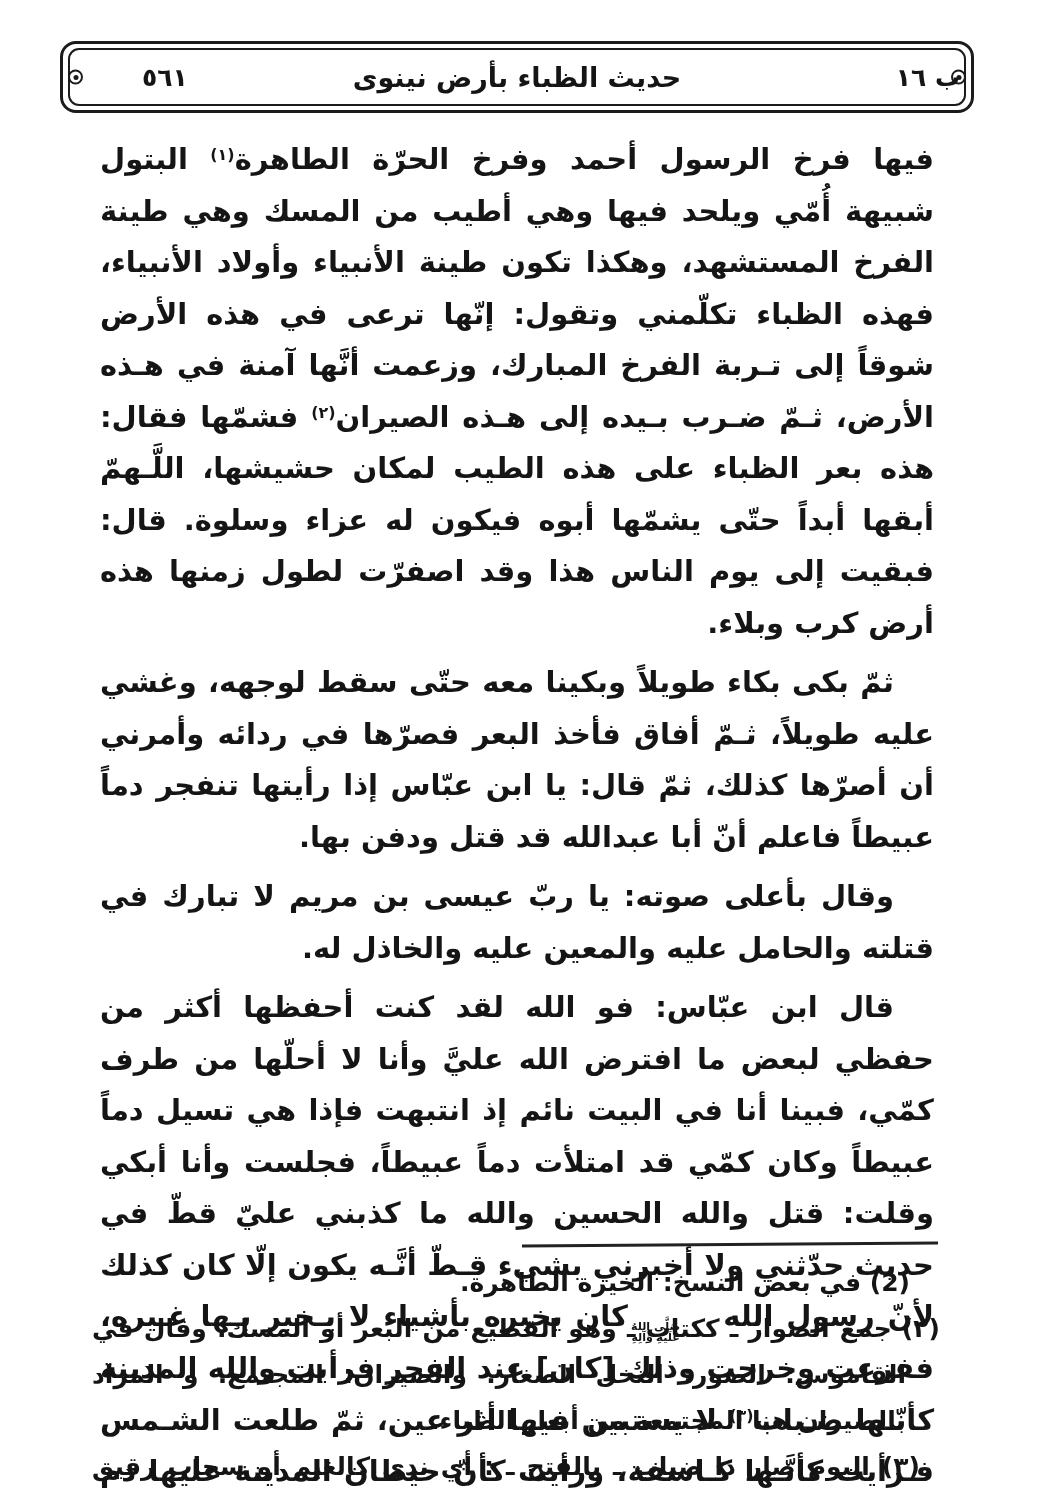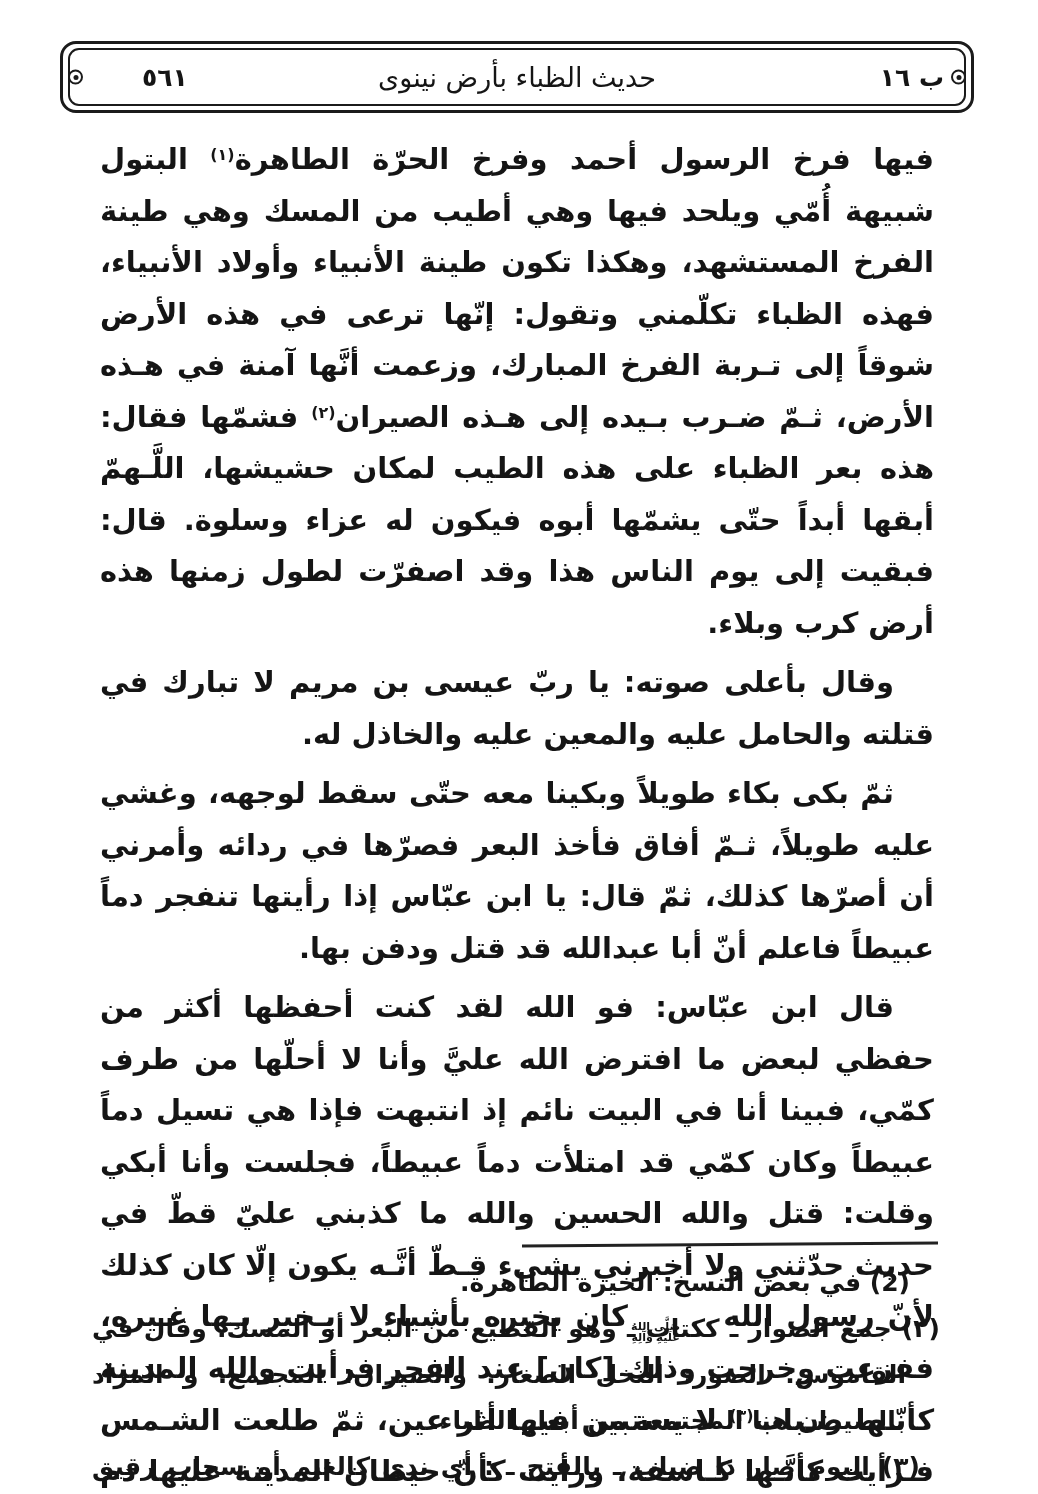--- a/index.html
+++ b/index.html
@@ -20,24 +20,24 @@
     border:3px solid #1b1b1b;border-radius:16px;
     background:#fff;
   }
   .header-band .inner{
     position:absolute;top:4px;bottom:4px;left:5px;right:5px;
     border:2px solid #1b1b1b;border-radius:11px;
   }
   .hdr-title{
     position:absolute;top:0;left:0;right:0;bottom:0;
     display:flex;align-items:center;justify-content:center;
-    font-size:27px;font-weight:normal;letter-spacing:0;
+    font-size:27px;font-weight:bold;letter-spacing:0;
   }
   .hdr-sec{
-    position:absolute;right:20px;top:50%;transform:translateY(-50%);
+    position:absolute;right:4px;top:50%;transform:translateY(-50%);
     font-size:25px;font-weight:bold;
   }
   .hdr-num{
     position:absolute;left:34px;top:50%;transform:translateY(-50%);
     font-size:25px;font-weight:bold;letter-spacing:3px;margin-left:38px;
   }
   .ornament{
     position:absolute;top:50%;width:15px;height:15px;
     border:2px solid #1b1b1b;border-radius:50%;
     transform:translateY(-50%);
@@ -94,22 +94,22 @@
       <span class="ornament orn-right"></span>
       <span class="ornament orn-left"></span>
       <div class="hdr-title">حديث الظباء بأرض نينوى</div>
       <div class="hdr-sec">ب ١٦</div>
       <div class="hdr-num">٥٦١</div>
     </div>
   </div>
 
   <div class="body-text">
       <p>فيها فرخ الرسول أحمد وفرخ الحرّة الطاهرة<sup class="fn-ref">(١)</sup> البتول شبيهة أُمّي ويلحد فيها وهي أطيب من المسك وهي طينة الفرخ المستشهد، وهكذا تكون طينة الأنبياء وأولاد الأنبياء، فهذه الظباء تكلّمني وتقول: إنّها ترعى في هذه الأرض شوقاً إلى تـربة الفرخ المبارك، وزعمت أنَّها آمنة في هـذه الأرض، ثـمّ ضـرب بـيده إلى هـذه الصيران<sup class="fn-ref">(٢)</sup> فشمّها فقال: هذه بعر الظباء على هذه الطيب لمكان حشيشها، اللَّـهمّ أبقها أبداً حتّى يشمّها أبوه فيكون له عزاء وسلوة. قال: فبقيت إلى يوم الناس هذا وقد اصفرّت لطول زمنها هذه أرض كرب وبلاء.</p>
+      <p class="indent">ثمّ بكى بكاء طويلاً وبكينا معه حتّى سقط لوجهه، وغشي عليه طويلاً، ثـمّ أفاق فأخذ البعر فصرّها في ردائه وأمرني أن أصرّها كذلك، ثمّ قال: يا ابن عبّاس إذا رأيتها تنفجر دماً عبيطاً فاعلم أنّ أبا عبدالله قد قتل ودفن بها.</p>
       <p class="indent">وقال بأعلى صوته: يا ربّ عيسى بن مريم لا تبارك في قتلته والحامل عليه والمعين عليه والخاذل له.</p>
-      <p class="indent">ثمّ بكى بكاء طويلاً وبكينا معه حتّى سقط لوجهه، وغشي عليه طويلاً، ثـمّ أفاق فأخذ البعر فصرّها في ردائه وأمرني أن أصرّها كذلك، ثمّ قال: يا ابن عبّاس إذا رأيتها تنفجر دماً عبيطاً فاعلم أنّ أبا عبدالله قد قتل ودفن بها.</p>
       <p class="indent">قال ابن عبّاس: فو الله لقد كنت أحفظها أكثر من حفظي لبعض ما افترض الله عليَّ وأنا لا أحلّها من طرف كمّي، فبينا أنا في البيت نائم إذ انتبهت فإذا هي تسيل دماً عبيطاً وكان كمّي قد امتلأت دماً عبيطاً، فجلست وأنا أبكي وقلت: قتل والله الحسين والله ما كذبني عليّ قطّ في حديث حدّثني ولا أخبرني بشيء قـطّ أنَّـه يكون إلّا كان كذلك لأنّ رسول الله<span class="salawat">
           <span>صَلَّى اللهُ</span>
           <span>عَلَيْهِ وَآلِهِ</span>
         </span>كان يخبره بأشياء لا يـخبر بـها غـيره، ففزعت وخرجت وذلك [كان] عند الفجر فرأيت والله المدينة كأنّـها ضـباب<sup class="fn-ref">(٣)</sup> لا يستبين فيها أثر عين، ثمّ طلعت الشـمس فـرأيت كأنَّـها كـاسفة، ورأيت كأنّ حيطان المدينة عليها دم عبيط، فجلست وأنا بـاك وقـلت: قـتل والله الحسـين، فسمعت صوتاً من ناحية البيت وهو يقول:</p>
     </div>
 
   <div class="fn-divider"></div>
 
   <div class="footnotes">
       <div class="footnote">(2) في بعض النسخ: الخيرة الطاهرة.</div>

